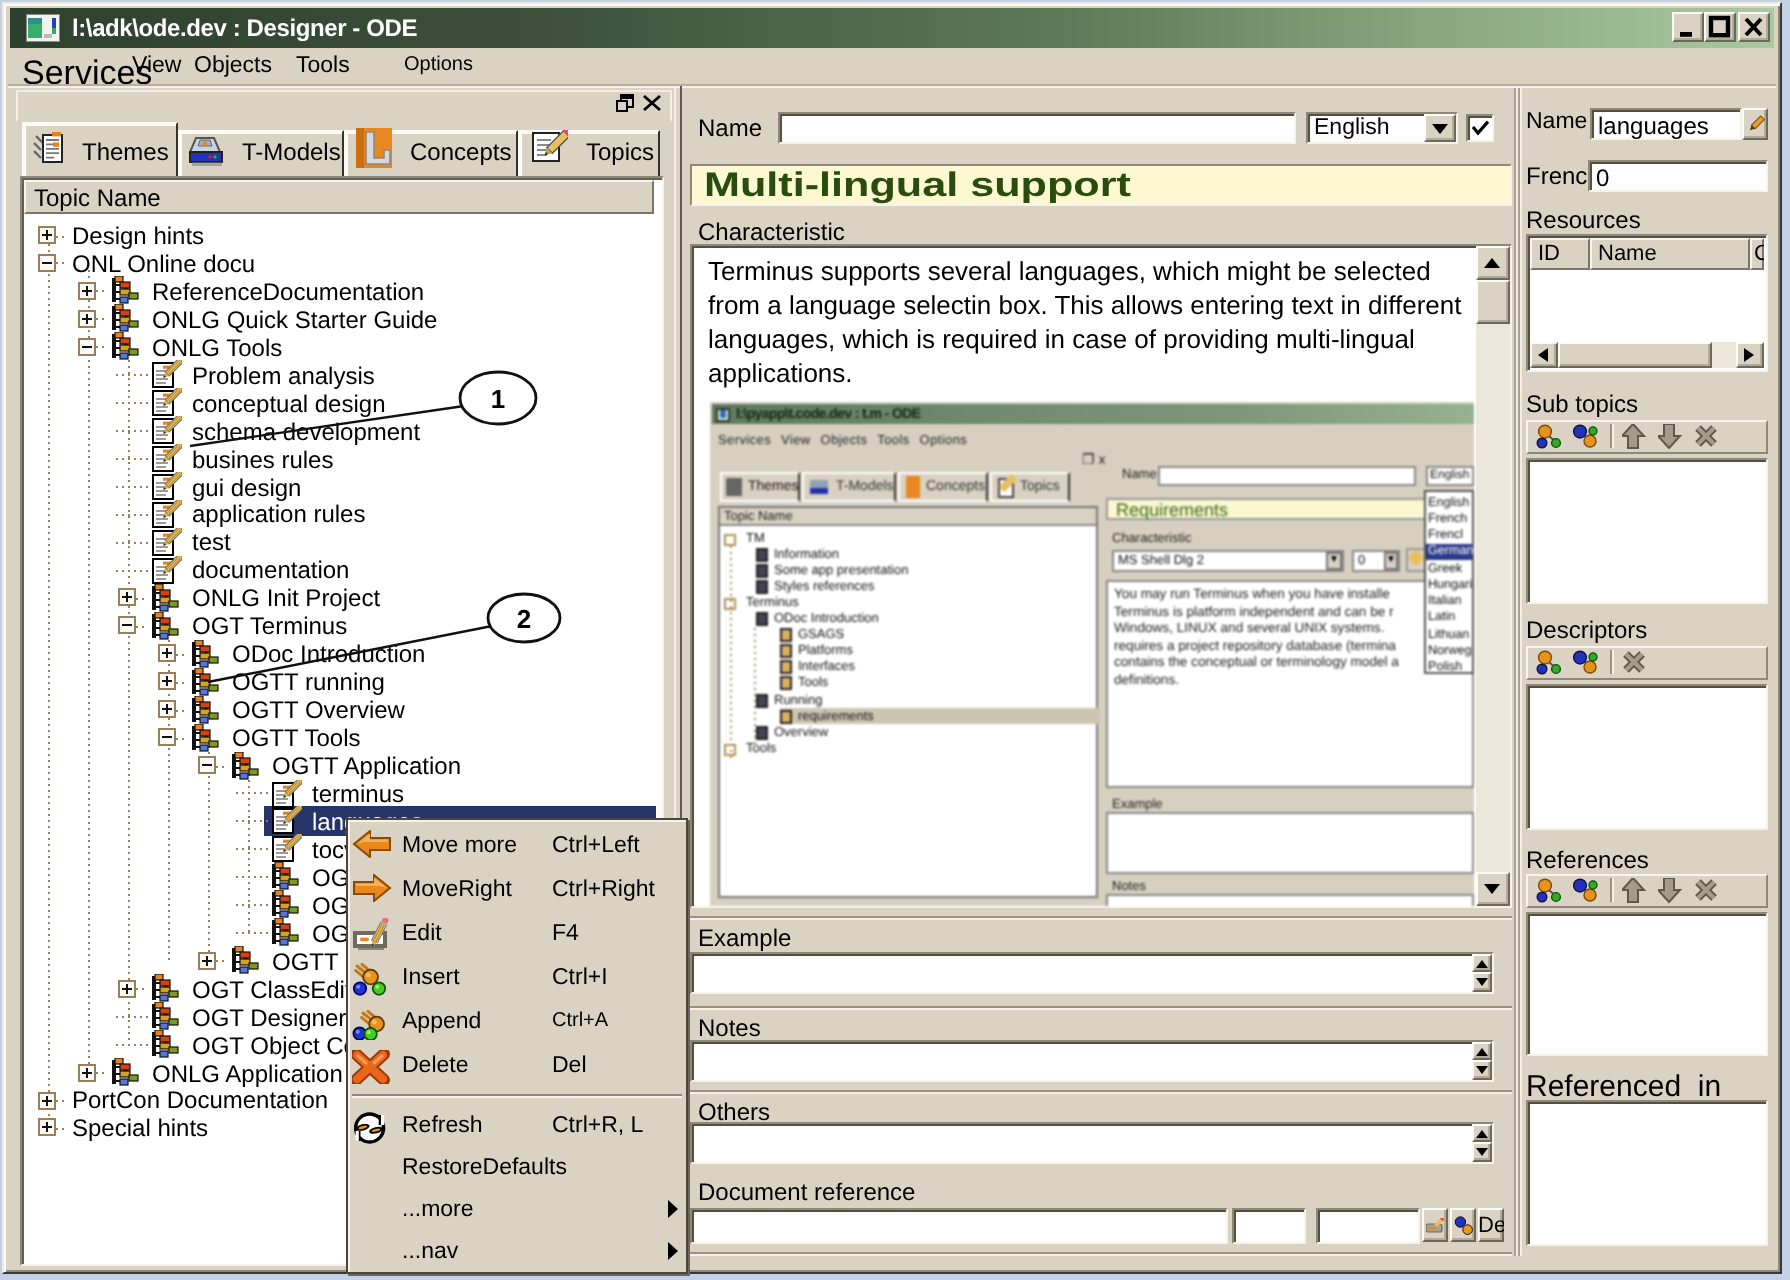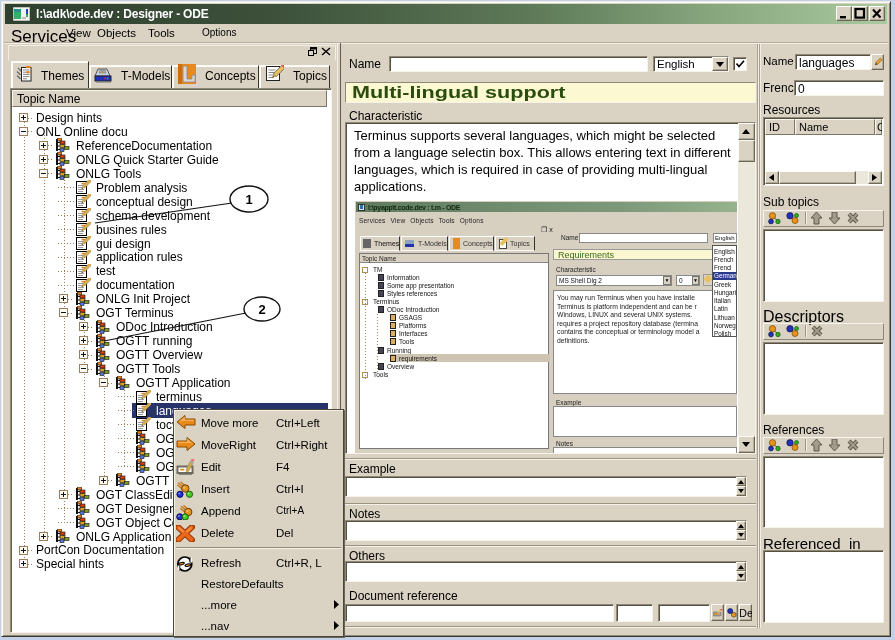--- a/index.html
+++ b/index.html
@@ -603,21 +603,21 @@
 <svg class="ab" style="left:811px;top:212px;" width="13" height="13" viewBox="0 0 13 13">
     <use href="#uparr"></use>
   </svg>
 <svg class="ab" style="left:829px;top:212px;" width="13" height="13" viewBox="0 0 13 13">
     <use href="#dnarr"></use>
   </svg>
 <svg class="ab" style="left:847px;top:212px;" width="13" height="13" viewBox="0 0 13 13">
     <use href="#grayx"></use>
   </svg>
 <div class="ab sunk" style="left:763px;top:229px;width:121px;height:73px;"></div>
-<div class="ab" style="left:763px;top:308px;font-size:16px;">Descriptors</div>
+<div class="ab" style="left:763px;top:308px;font-size:12px;">Descriptors</div>
 <div class="ab" style="left:763px;top:323px;width:121px;height:17px;border:1px solid;border-color:#f8f5ee #8e8878 #8e8878 #f8f5ee;"></div>
 <svg class="ab" style="left:768px;top:325px;" width="13" height="13" viewBox="0 0 13 13">
     <use href="#mol1"></use>
   </svg>
 <svg class="ab" style="left:786px;top:325px;" width="13" height="13" viewBox="0 0 13 13">
     <use href="#mol2"></use>
   </svg>
 <div class="ab" style="left:805px;top:325px;width:1px;height:12px;background:#9a9181;"></div>
 <div class="ab" style="left:806px;top:325px;width:1px;height:12px;background:#f6f2e9;"></div>
 <svg class="ab" style="left:811px;top:325px;" width="13" height="13" viewBox="0 0 13 13">

